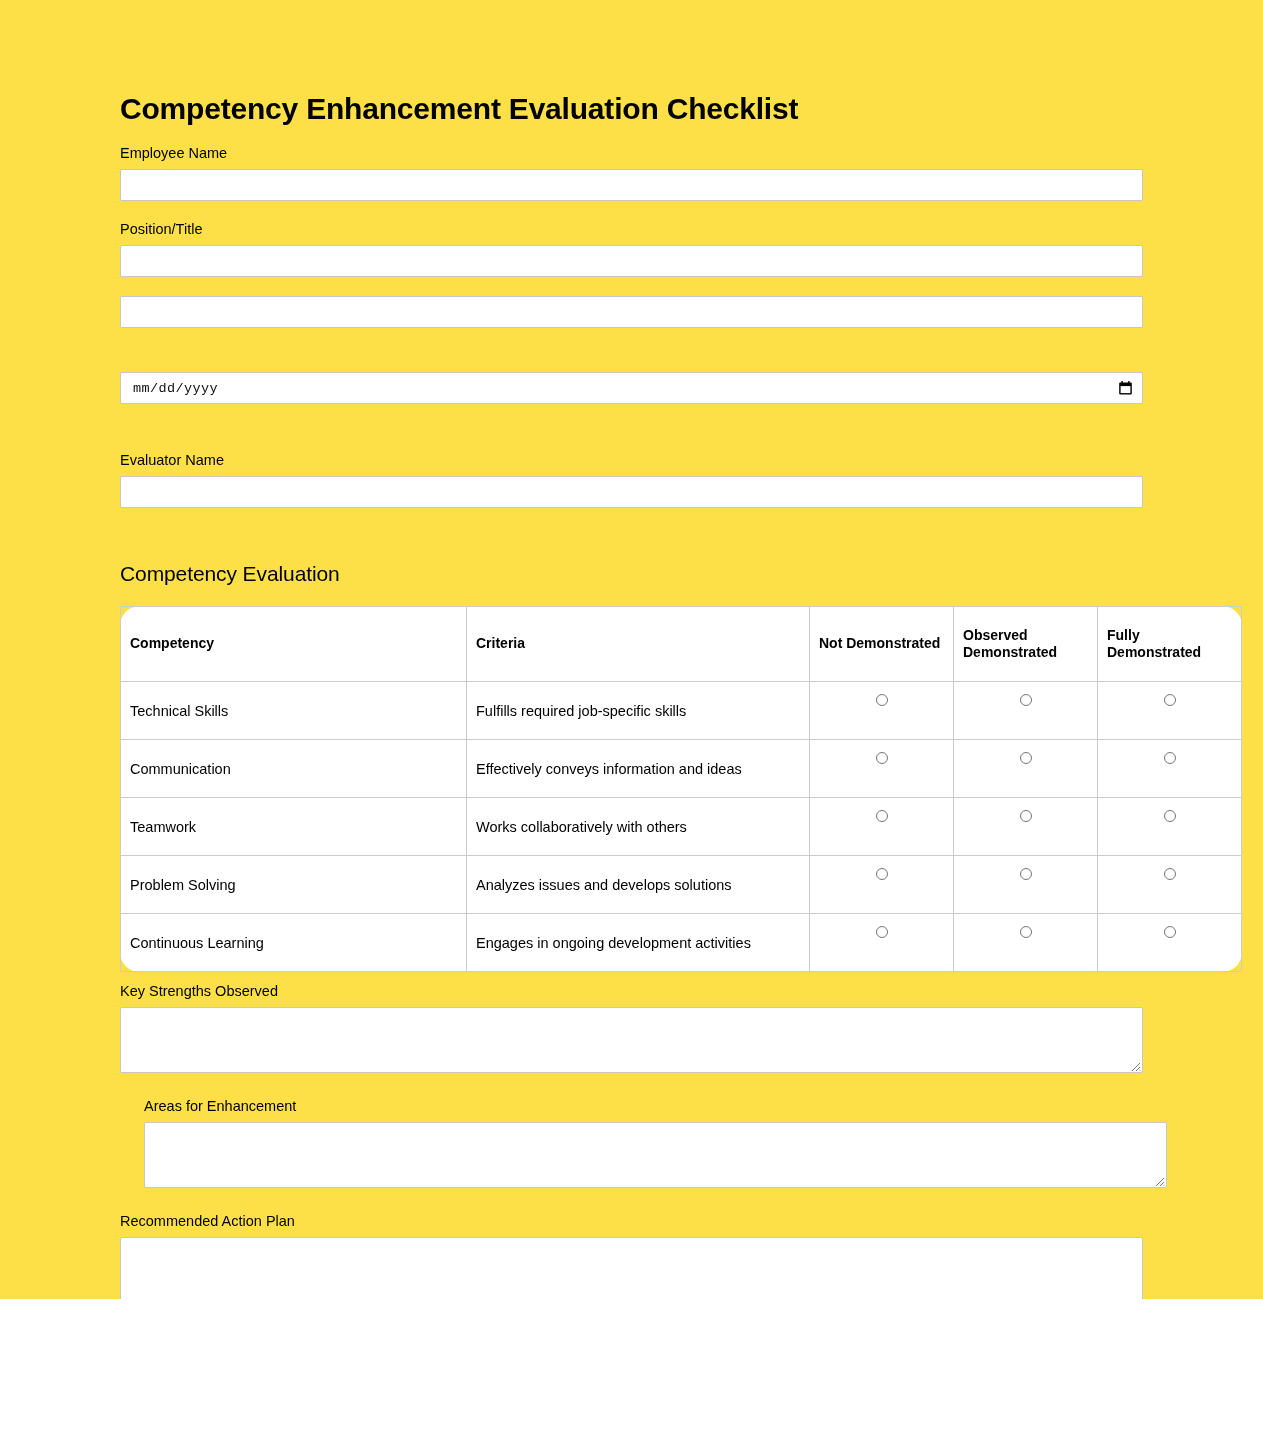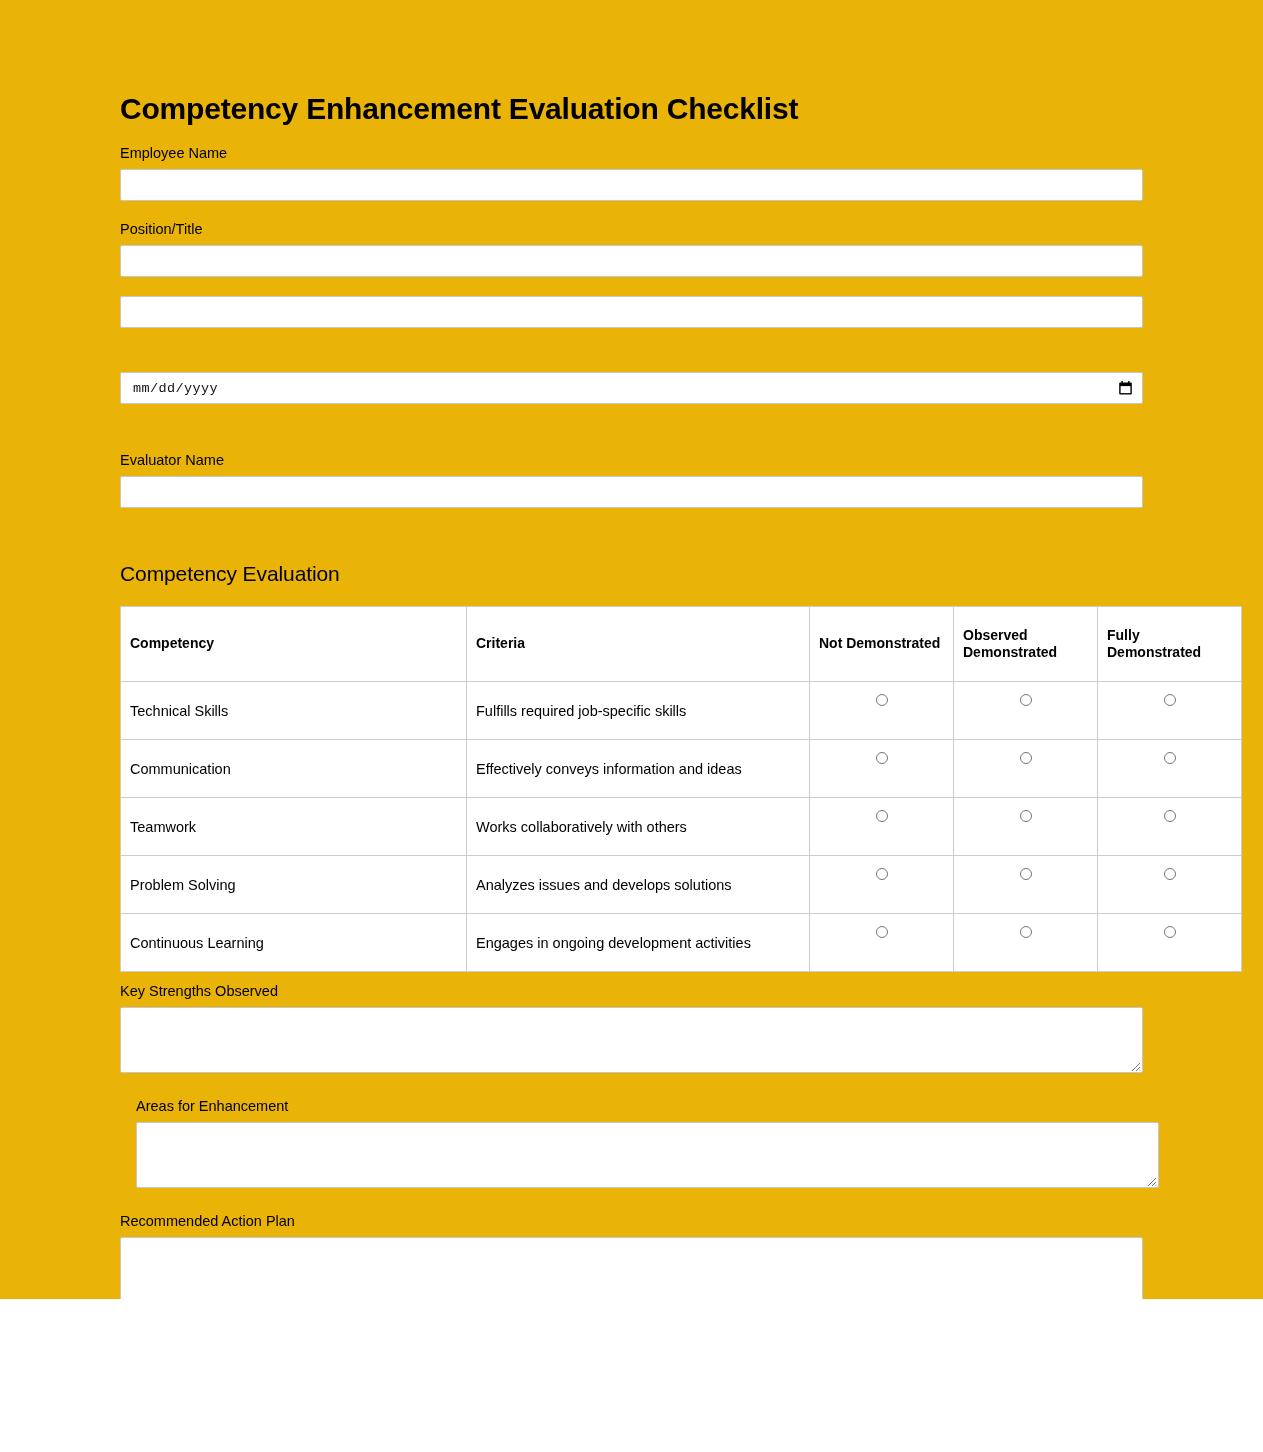--- a/index.html
+++ b/index.html
@@ -11,21 +11,21 @@
   body {
     font-family: "Liberation Sans", sans-serif;
     color: #000000;
     -webkit-font-smoothing: antialiased;
   }
   .page {
     position: relative;
     width: 1263px;
     height: 1352px;
     overflow: hidden;
-    background: #eab308;
+    background: #fde047;
   }
   .content {
     position: absolute;
     left: 120px;
     top: 0;
     width: 1023px;
   }
   h1.form-title {
     font-size: 30px;
     font-weight: bold;
@@ -108,20 +108,21 @@
     height: 15px;
     cursor: default;
     display: block;
   }
   
   .eval-table {
     border-collapse: collapse;
     width: 1023px;
     table-layout: fixed;
     background: #fff;
+    border-radius: 20px;
   }
   .eval-table th,
   .eval-table td {
     border: 1px solid #cccccc;
     text-align: left;
     vertical-align: middle;
     font-size: 14.5px;
     padding: 10px 10px 10px 9px;
   }
   .eval-table th {
@@ -308,21 +309,21 @@
       <div class="ta-wrap">
         <textarea class="textarea-field" style=""></textarea>
         <span class="resize-grip">
           <svg width="13" height="13" viewBox="0 0 13 13" aria-hidden="true">
             <path d="M12 4 L4 12 M12 8 L8 12 M12 11.4 L11.4 12" stroke="#777" stroke-width="1" fill="none"></path>
           </svg>
         </span>
       </div>
     </div>
 
-    <div style="position:absolute; top:1097px; left:4px;padding-left:12px;" class="field-block">
+    <div style="position:absolute; top:1097px; left:12px;padding-left:12px;" class="field-block">
       <label class="field-label">Areas for Enhancement</label>
       <div class="ta-wrap">
         <textarea class="textarea-field" style=""></textarea>
         <span class="resize-grip">
           <svg width="13" height="13" viewBox="0 0 13 13" aria-hidden="true">
             <path d="M12 4 L4 12 M12 8 L8 12 M12 11.4 L11.4 12" stroke="#777" stroke-width="1" fill="none"></path>
           </svg>
         </span>
       </div>
     </div>

